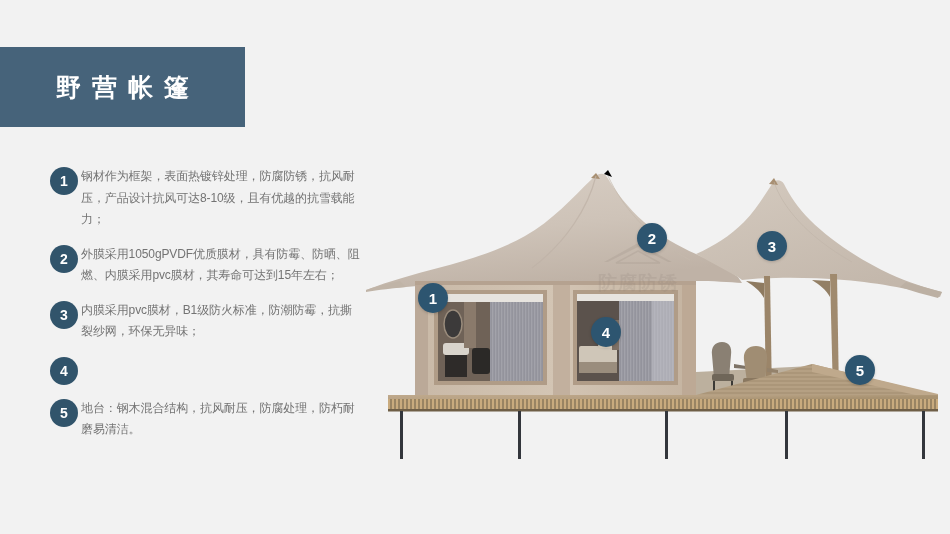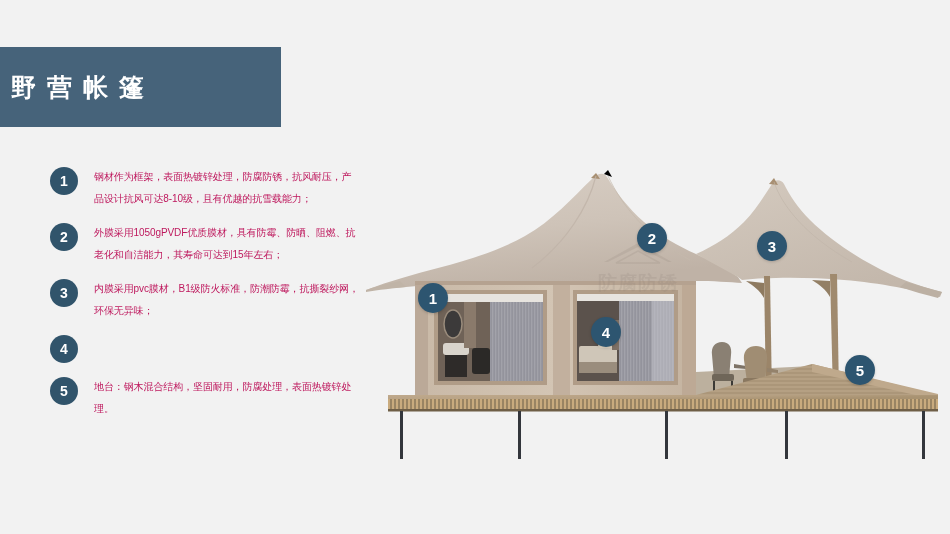--- a/index.html
+++ b/index.html
@@ -13,26 +13,26 @@
     font-family: "Liberation Sans", "DejaVu Sans", sans-serif;
     overflow: hidden;
     position: relative;
   }
 
   
   .title-banner {
     position: absolute;
     left: 0;
     top: 47px;
-    width: 281px;
+    width: 245px;
     height: 80px;
     background: #46637a;
     display: flex;
     align-items: center;
-    justify-content: flex-start;
+    justify-content: center;
     box-sizing: border-box;
   }
   .title-banner .title-text {
     color: #ffffff;
     font-size: 25px;
     font-weight: bold;
     letter-spacing: 11px;
     text-indent: 11px;
     white-space: nowrap;
   }
@@ -57,23 +57,23 @@
     background: #31546b;
     color: #ffffff;
     font-size: 14px;
     font-weight: bold;
     display: flex;
     align-items: center;
     justify-content: center;
     margin-top: 1px;
   }
   .feature-text {
-    margin-left: 16px;
-    color: #be185d;
-    font-size: 10px;
+    margin-left: 3px;
+    color: #737373;
+    font-size: 12px;
     line-height: 21.5px;
     letter-spacing: -0.1px;
   }
 
   
   .tent-figure {
     position: absolute;
     left: 360px;
     top: 150px;
     width: 590px;
@@ -135,35 +135,35 @@
 
 <div class="feature-list">
 
   <div class="feature-item">
     <div class="feature-badge">1</div>
     <div class="feature-text">钢材作为框架，表面热镀锌处理，防腐防锈，抗风耐压，产品设计抗风可达8-10级，且有优越的抗雪载能力；</div>
   </div>
 
   <div class="feature-item">
     <div class="feature-badge">2</div>
-    <div class="feature-text">外膜采用1050gPVDF优质膜材，具有防霉、防晒、阻燃、抗老化和自洁能力，其寿命可达到15年左右；</div>
+    <div class="feature-text">外膜采用1050gPVDF优质膜材，具有防霉、防晒、阻燃、内膜采用pvc膜材，其寿命可达到15年左右；</div>
   </div>
 
   <div class="feature-item">
     <div class="feature-badge">3</div>
     <div class="feature-text">内膜采用pvc膜材，B1级防火标准，防潮防霉，抗撕裂纱网，环保无异味；</div>
   </div>
 
   <div class="feature-item">
     <div class="feature-badge">4</div>
   </div>
 
   <div class="feature-item">
     <div class="feature-badge">5</div>
-    <div class="feature-text">地台：钢木混合结构，坚固耐用，防腐处理，表面热镀锌处理。</div>
+    <div class="feature-text">地台：钢木混合结构，抗风耐压，防腐处理，防朽耐磨易清洁。</div>
   </div>
 
 </div>
 
 <div class="tent-figure">
   <svg viewBox="0 0 590 310" xmlns="http://www.w3.org/2000/svg">
     <defs>
       <linearGradient id="canopyMain" x1="0" y1="0" x2="0.35" y2="1">
         <stop offset="0%" stop-color="#d8cec4"></stop>
         <stop offset="55%" stop-color="#cec3b8"></stop>

